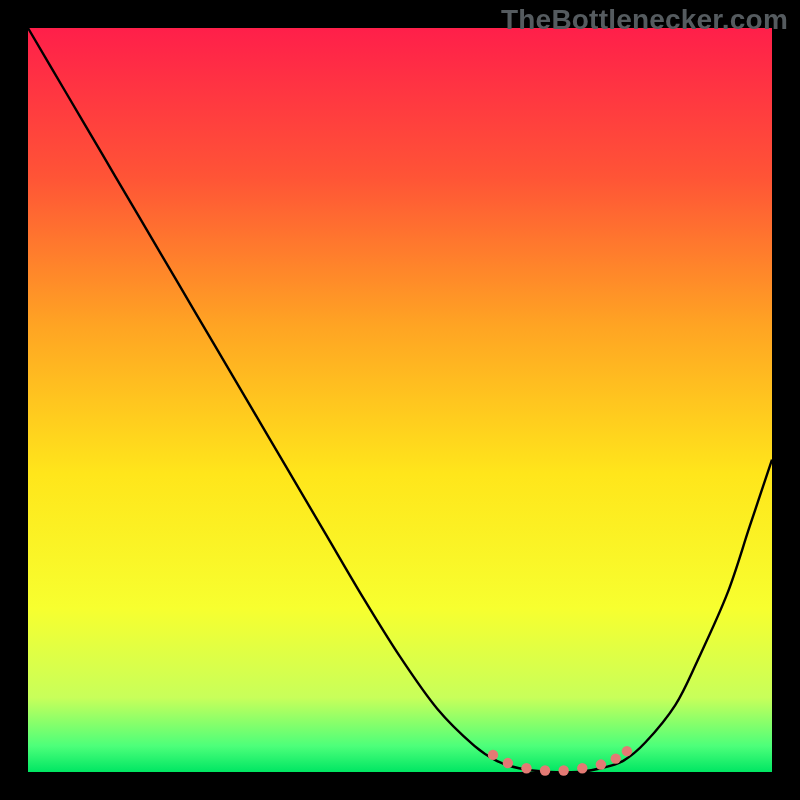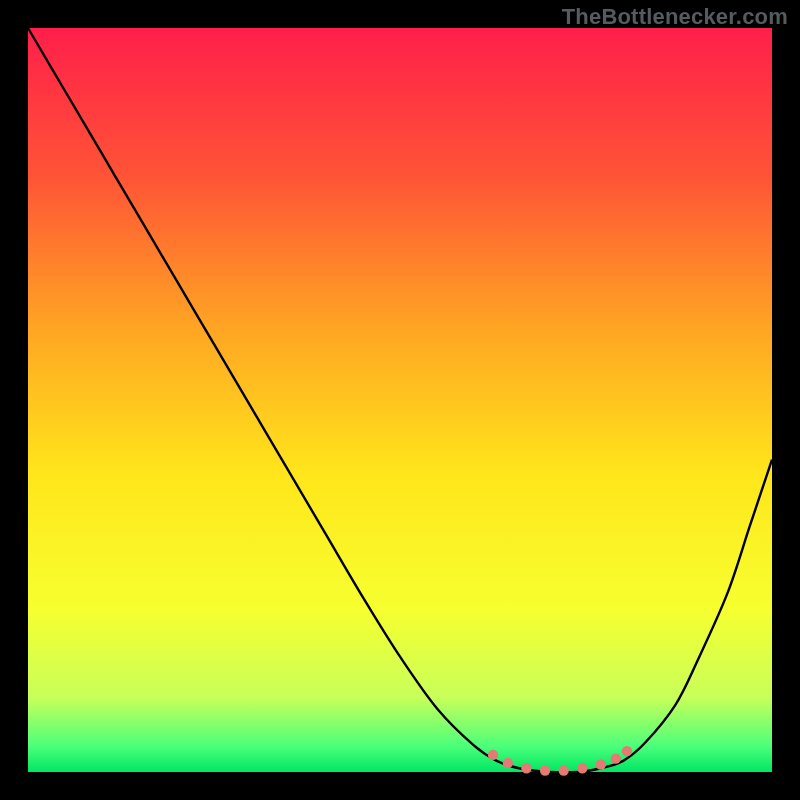--- a/index.html
+++ b/index.html
@@ -15,21 +15,21 @@
     position: relative;
     width: 800px;
     height: 800px;
     background: #000;
   }
   .watermark {
     position: absolute;
     top: 4px;
     right: 12px;
     color: #555b5f;
-    font-size: 22px;
+    font-size: 28px;
     font-weight: 600;
     letter-spacing: 0.2px;
     z-index: 3;
     user-select: none;
   }
   svg.plot {
     position: absolute;
     left: 0;
     top: 0;
     width: 800px;

